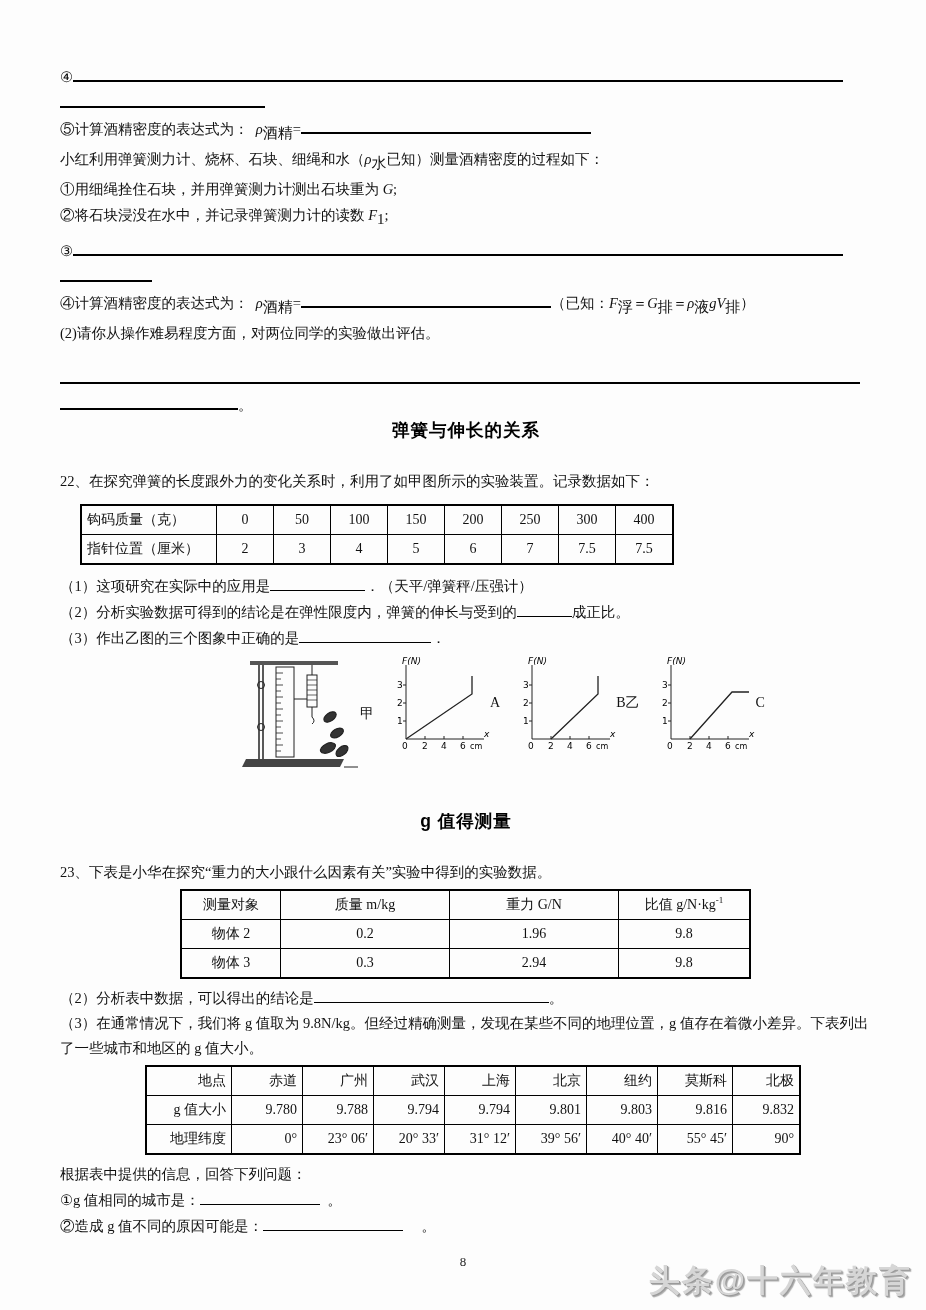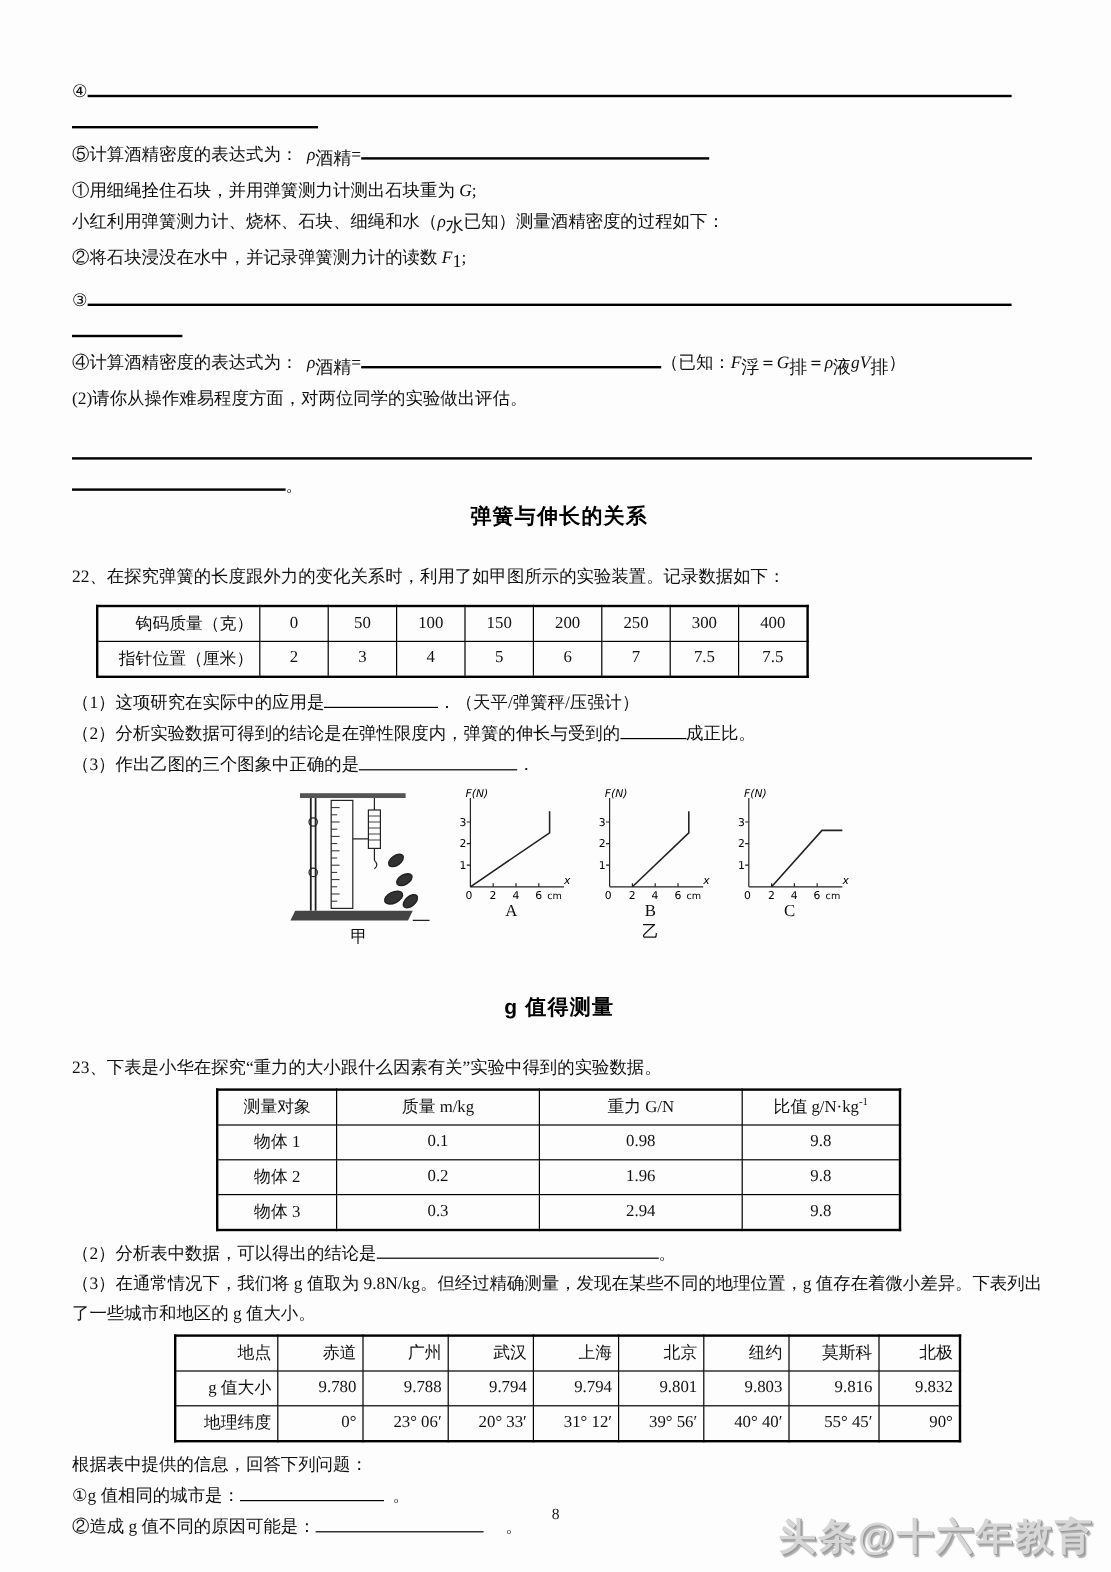--- a/index.html
+++ b/index.html
@@ -13,50 +13,50 @@
   sub.ss{font-size:15px;}
   sup.sp{font-size:9px;}
   i.var{font-family:"Liberation Serif",serif;font-style:italic;}
   .sec-title{margin:0;text-align:center;font-family:"Liberation Sans","DejaVu Sans",sans-serif;
              font-weight:bold;font-size:17.5px;letter-spacing:1px;color:#000;}
   table{border-collapse:collapse;font-size:14px;color:#111;}
   table.bordered{border:2px solid #000;}
   table.bordered td{border:1px solid #000;padding:2px 5px;height:24px;}
   .t22{margin:10px 0 8px 20px;}
   .t22 td{text-align:center;height:26px;}
-  .t22 td.hd{text-align:right;width:124px;}
+  .t22 td.hd{text-align:left;width:124px;}
   .t22 td.d{width:46px;}
   .t23{margin:4px 0 6px 120px;}
   .t23 td{text-align:center;height:23px;}
   .city{margin:4px 0 6px 85px;}
   .city td{text-align:right;height:24px;}
   .figrow{display:flex;align-items:flex-start;gap:16px;margin:4px 0 10px 178px;}
-  .figcol{display:flex;flex-direction:column;align-items:center;}
+  .figcol{display:flex;flex-direction:row;align-items:center;}
   .figlabel{font-size:14px;line-height:18px;}
   svg text{font-family:"DejaVu Sans",sans-serif;}
   .spacer6{height:6px;}
   .spacer20{height:20px;} .spacer26{height:26px;}
   .page-num{position:absolute;left:0;right:0;bottom:40px;text-align:center;
             font-size:13px;color:#222;}
   .watermark{position:absolute;right:14px;bottom:8px;
              font-family:"Liberation Sans","DejaVu Sans",sans-serif;font-weight:bold;
              font-size:31px;color:#d6d6d6;letter-spacing:2px;
              text-shadow:1px 1px 0 #9a9a9a,2px 2px 1px #ababab;margin-left:39px;}
 </style>
 </head>
 <body>
 
 <div class="page">
   <div class="content">
 
     <p class="ln"><span>④</span><span class="bl" style="width:770px"></span></p>
     <p class="ln"><span class="bl" style="width:205px"></span></p>
     <p class="ln"><span>⑤计算酒精密度的表达式为：</span>&nbsp;&nbsp;<i class="var">ρ</i><sub class="ss">酒精</sub><span>=</span><span class="bl" style="width:290px"></span></p>
+    <p class="ln"><span>小红利用弹簧测力计、烧杯、石块、细绳和水（</span><i class="var">ρ</i><sub class="ss">水</sub><span>已知）测量酒精密度的过程如下：</span></p>
     <p class="ln"><span>①用细绳拴住石块，并用弹簧测力计测出石块重为 </span><i class="var">G</i><span>;</span></p>
-    <p class="ln"><span>小红利用弹簧测力计、烧杯、石块、细绳和水（</span><i class="var">ρ</i><sub class="ss">水</sub><span>已知）测量酒精密度的过程如下：</span></p>
     <p class="ln"><span>②将石块浸没在水中，并记录弹簧测力计的读数 </span><i class="var">F</i><sub class="ss">1</sub><span>;</span></p>
     <div class="spacer6"></div>
     <p class="ln"><span>③</span><span class="bl" style="width:770px"></span></p>
     <p class="ln"><span class="bl" style="width:92px"></span></p>
     <p class="ln"><span>④计算酒精密度的表达式为：</span>&nbsp;&nbsp;<i class="var">ρ</i><sub class="ss">酒精</sub><span>=</span><span class="bl" style="width:250px"></span><span><span>（已知：</span><i class="var">F</i><sub class="ss">浮</sub><span>＝</span><i class="var">G</i><sub class="ss">排</sub><span>＝</span><i class="var">ρ</i><sub class="ss">液</sub><i class="var">g</i><i class="var">V</i><sub class="ss">排</sub><span>）</span></span></p>
     <p class="ln"><span>(2)请你从操作难易程度方面，对两位同学的实验做出评估。</span></p>
     <div class="spacer20"></div>
     <p class="ln"><span class="bl" style="width:800px"></span></p>
     <p class="ln"><span class="bl" style="width:178px"></span><span>。</span></p>
 
@@ -236,26 +236,20 @@
 
     <table class="bordered t23">
       <tbody>
           <tr>
         <td style="width:88px">测量对象</td>
         <td style="width:158px">质量 m/kg</td>
         <td style="width:158px">重力 G/N</td>
         <td style="width:120px"><span>比值 g/N·kg</span><sup class="sp">-1</sup></td>
       </tr>
       <tr>
-        <td>物体 1</td>
-        <td>0.1</td>
-        <td>0.98</td>
-        <td>9.8</td>
-      </tr>
-      <tr>
         <td>物体 2</td>
         <td>0.2</td>
         <td>1.96</td>
         <td>9.8</td>
       </tr>
       <tr>
         <td>物体 3</td>
         <td>0.3</td>
         <td>2.94</td>
         <td>9.8</td>

